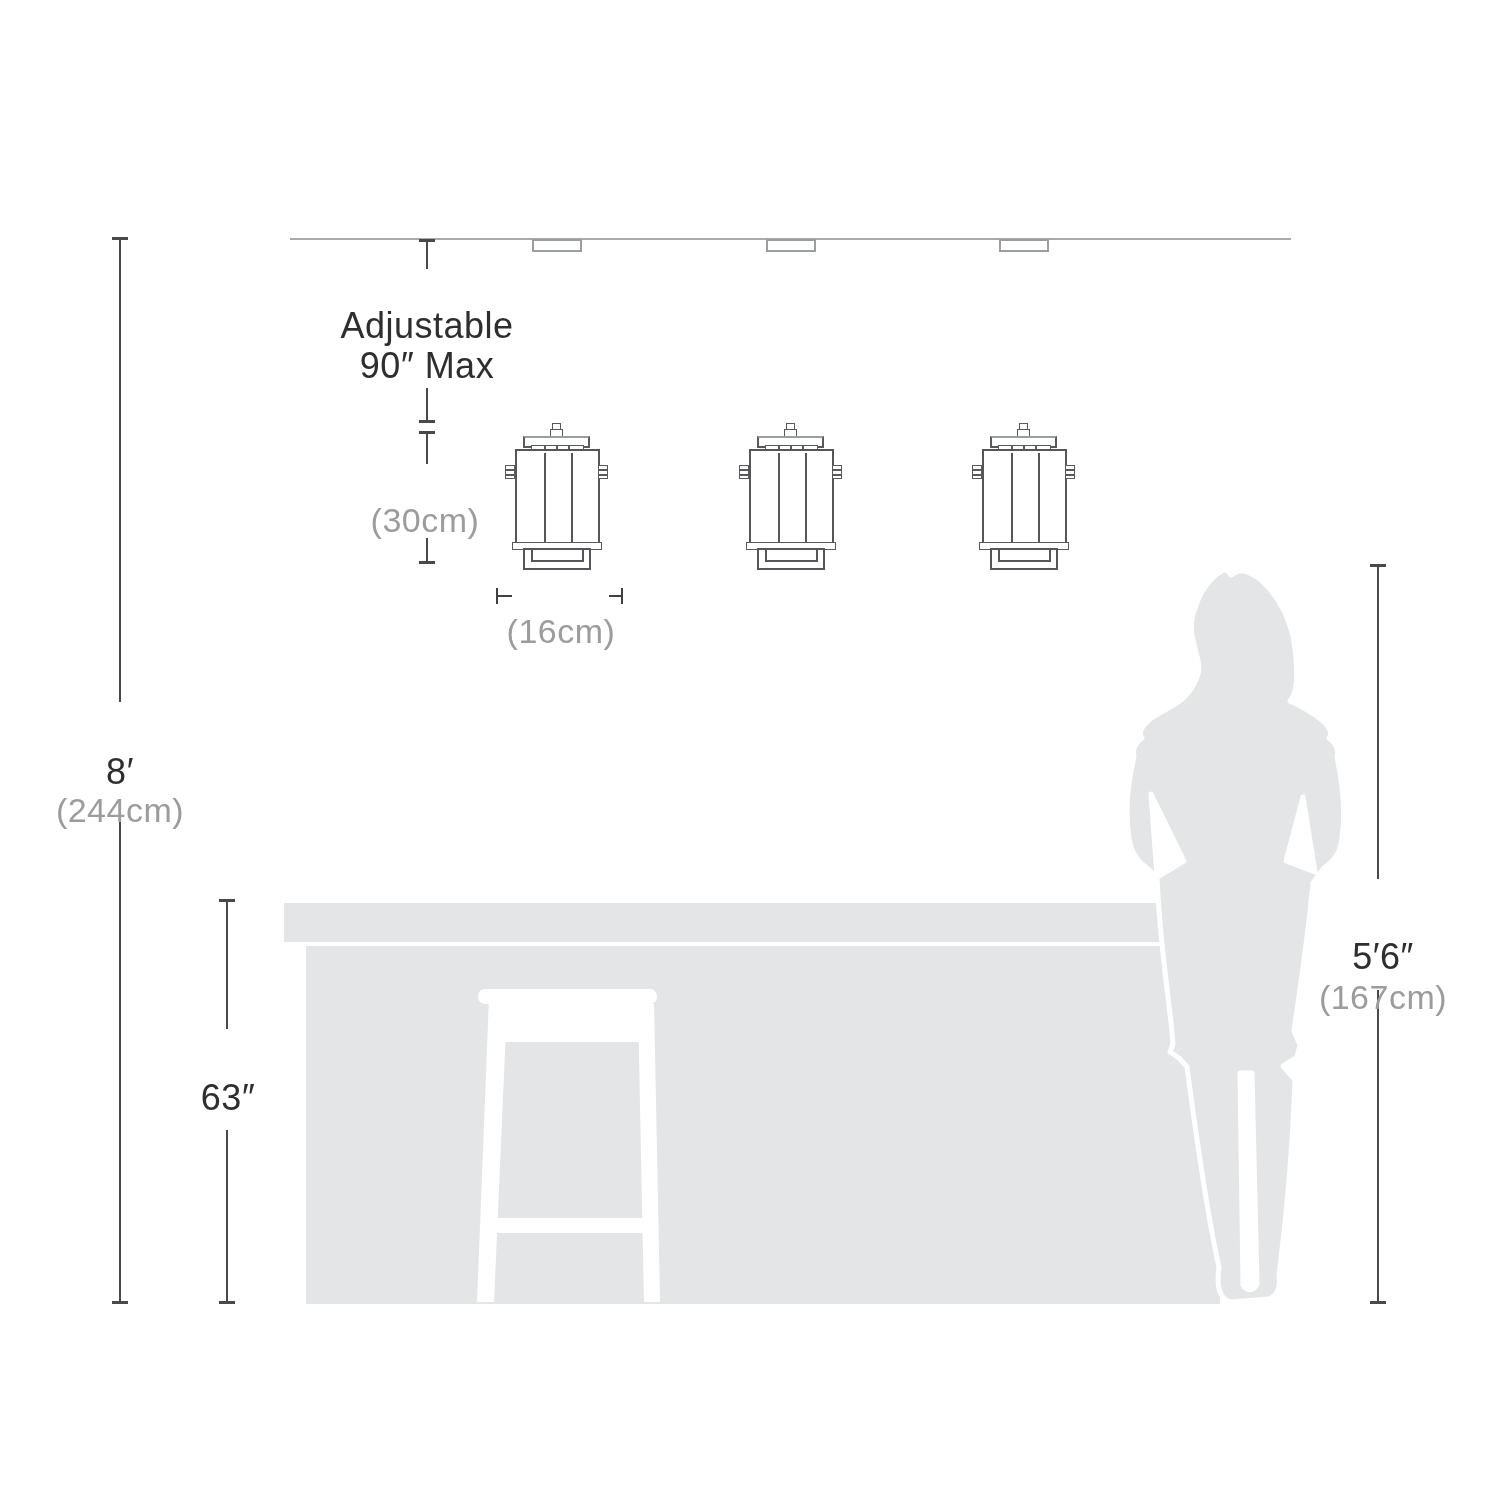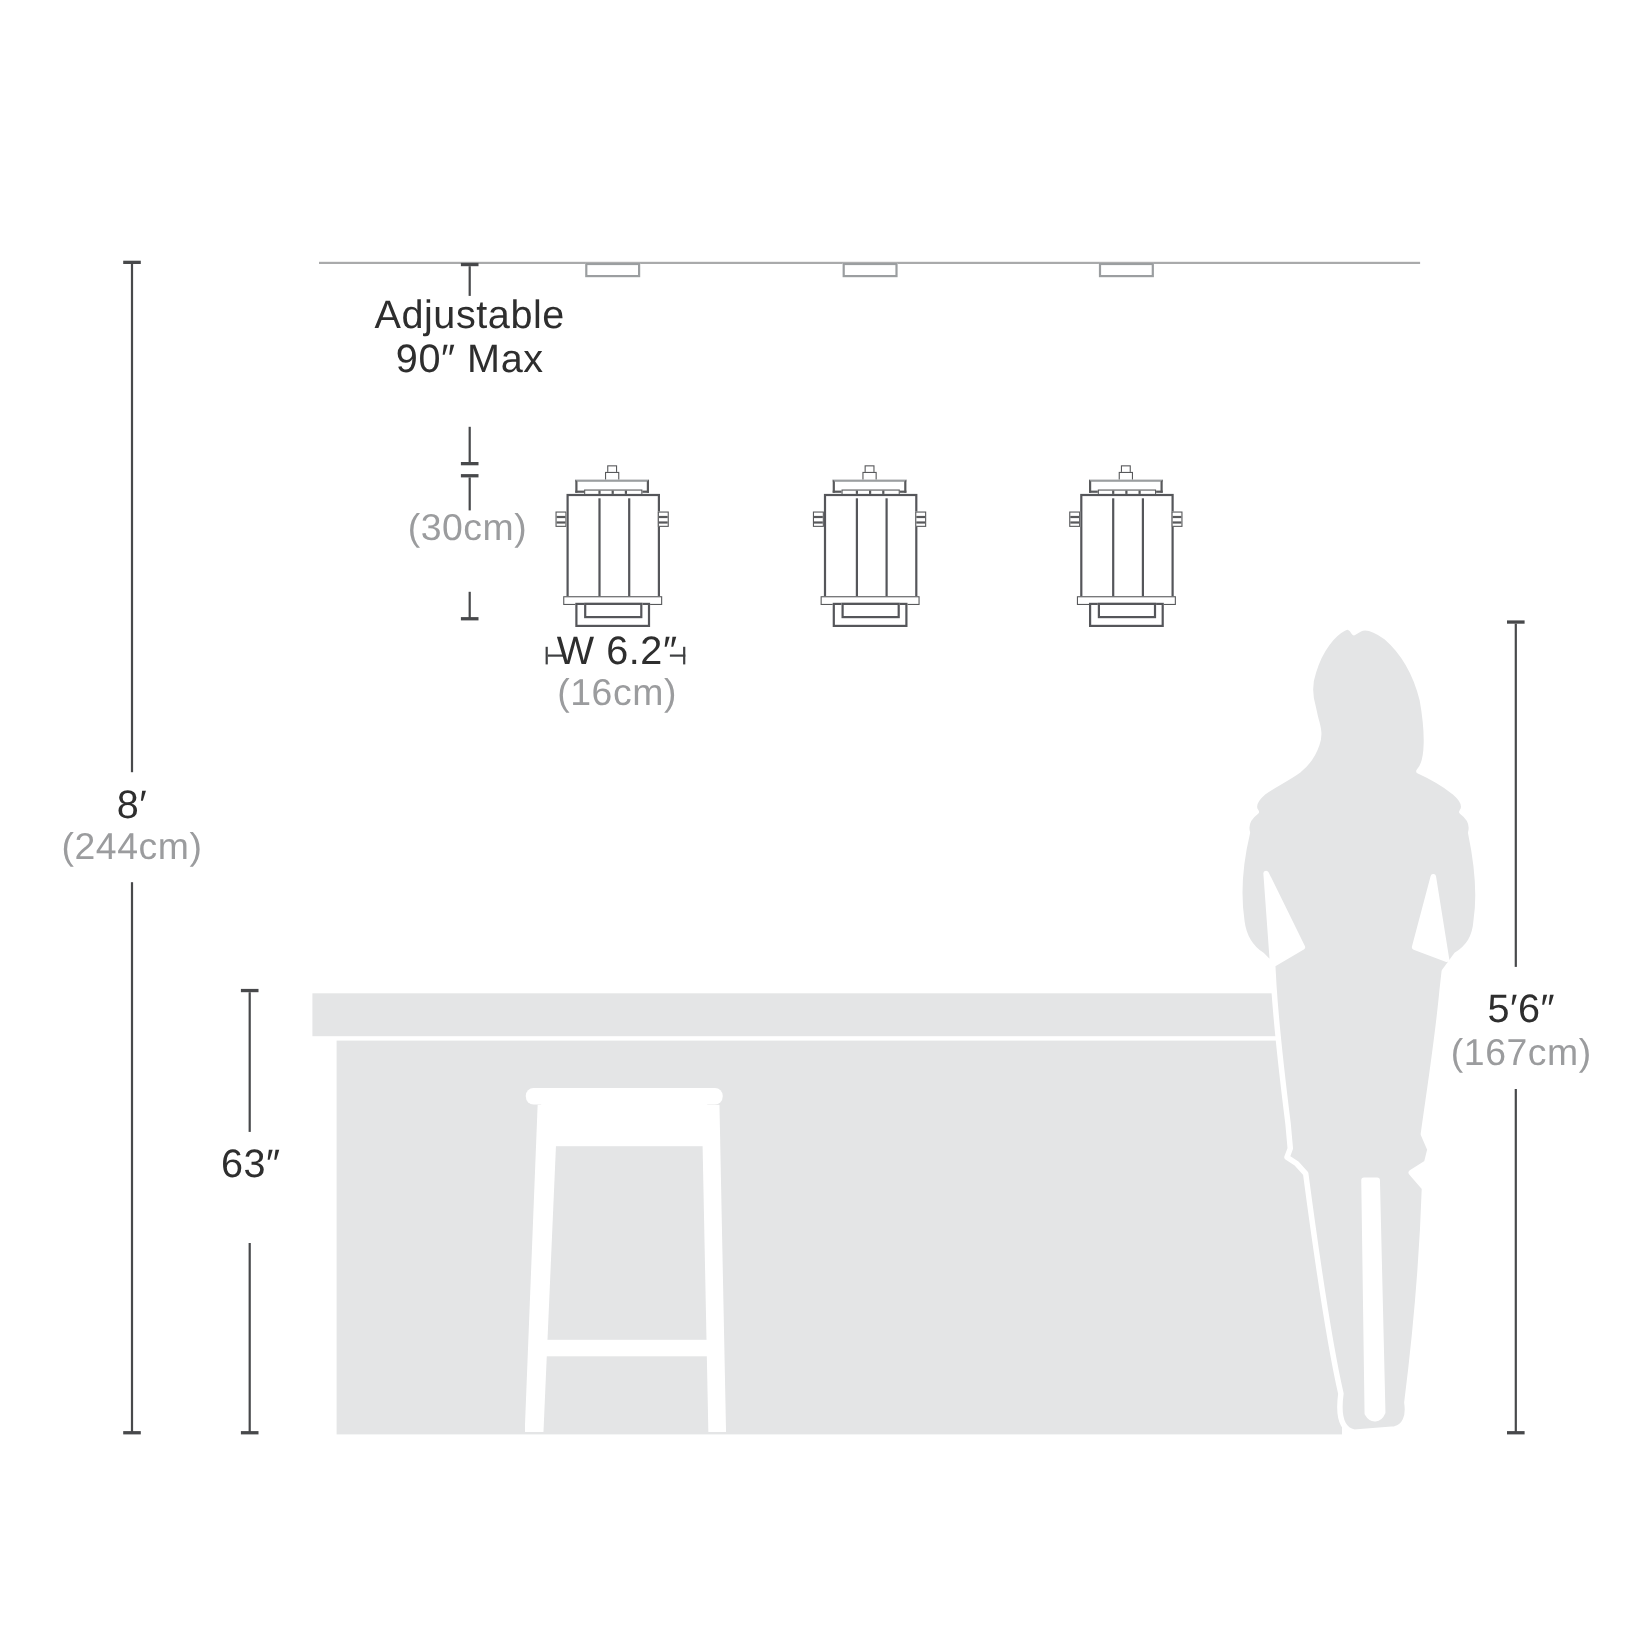--- a/index.html
+++ b/index.html
@@ -7,21 +7,21 @@
           font-family:"Liberation Sans",sans-serif;}
 
   
   .seg{position:absolute;background:#48494b;}
   .tick{position:absolute;background:#48494b;height:3px;width:16px;}
 
   
   .ceiling{position:absolute;left:290px;top:238px;width:1001px;height:2px;background:#a9aaab;}
 
   
-  .lblbox{position:absolute;width:300px;text-align:center;line-height:40px;}
+  .lblbox{position:absolute;width:300px;text-align:center;line-height:40px;margin-top:40px;}
   .lp{font-size:36px;color:#2e2e2e;letter-spacing:.5px;}
   .lm{font-size:34px;color:#9b9c9e;letter-spacing:.5px;}
   .lb-adj{left:277px;top:266px;}
   .lb-h{left:275px;top:462px;line-height:37px;}
   .lb-w{left:411px;top:572px;line-height:39px;}
   .lb-8{left:-30px;top:712px;line-height:39px;}
   .lb-36{left:78px;top:1038px;line-height:39px;}
   .lb-56{left:1233px;top:896px;line-height:41px;}
 
   
@@ -123,21 +123,20 @@
     <span class="seg dh-s2"></span>
     <span class="tick dh-t2"></span>
   </div>
 
   <div>
     <span class="wb wb-lv"></span>
     <span class="wb wb-lh"></span>
     <span class="wb wb-rh"></span>
     <span class="wb wb-rv"></span>
     <div class="lblbox lb-w z5">
-      <div class="lp">W 6.2″</div>
       <div class="lm">(16cm)</div>
     </div>
   </div>
 
   <div>
     <span class="tick d36-t1"></span>
     <span class="seg d36-s1"></span>
     <div class="lblbox lb-36 z5">
       <div class="lp">63″</div>
     </div>

